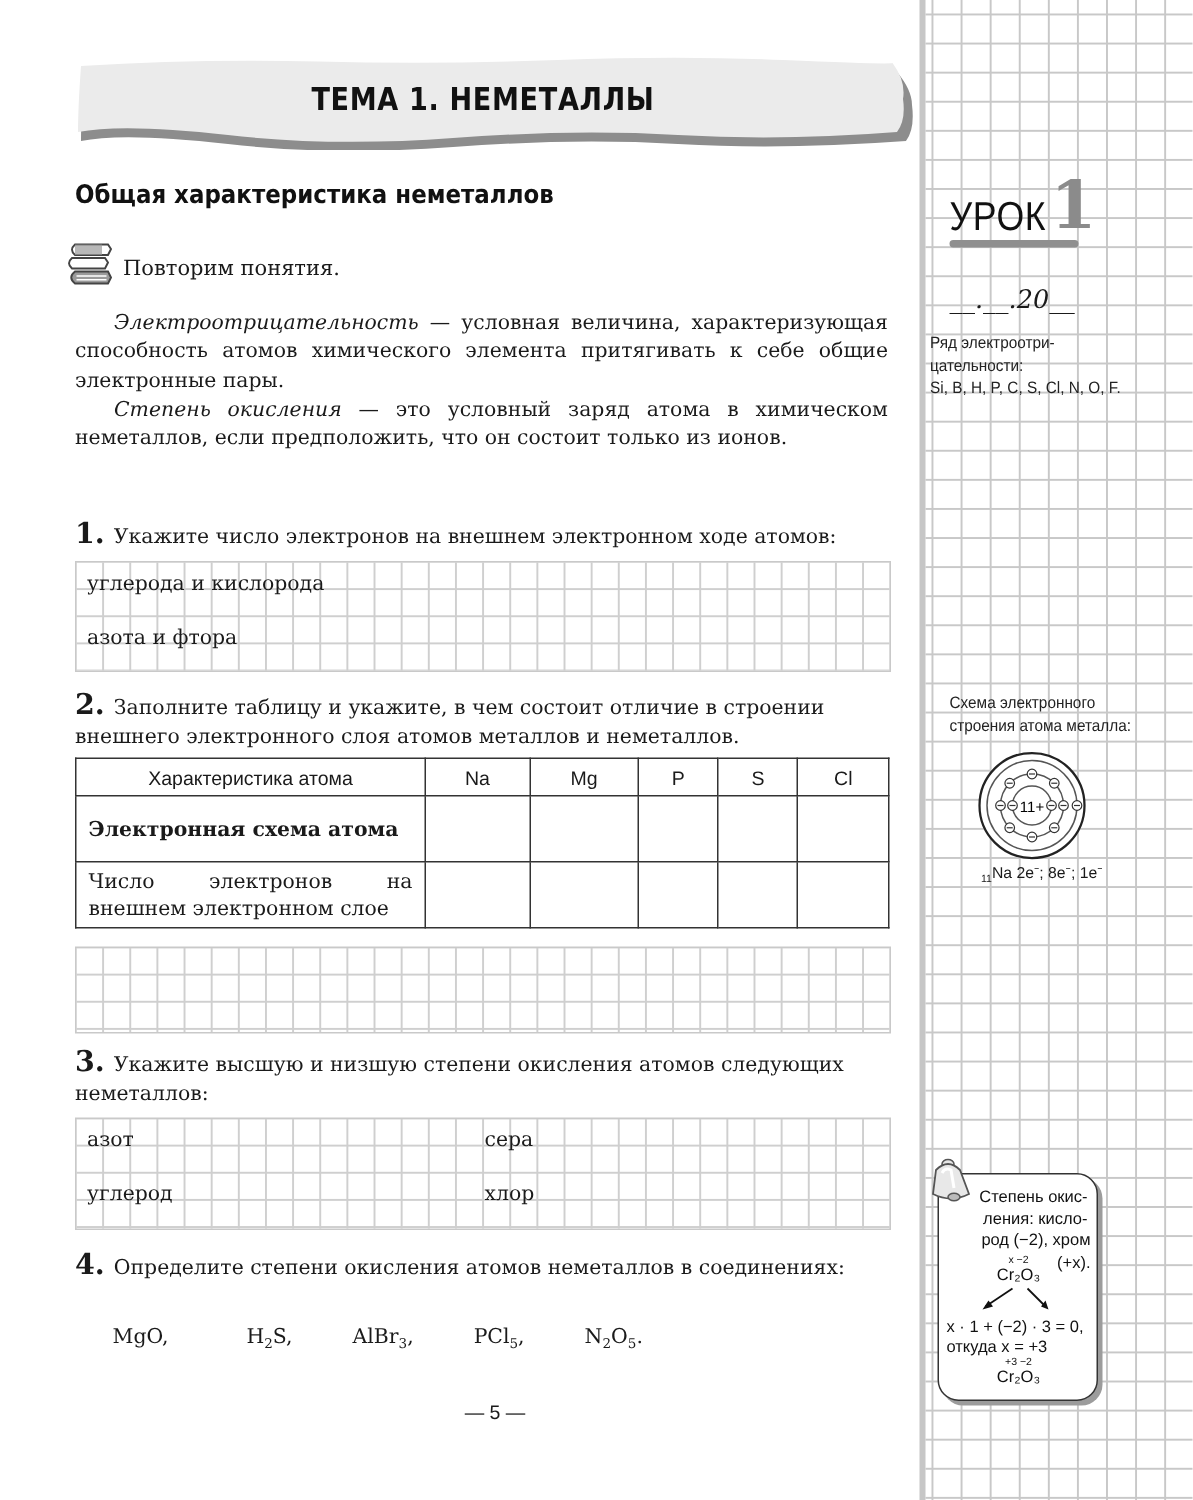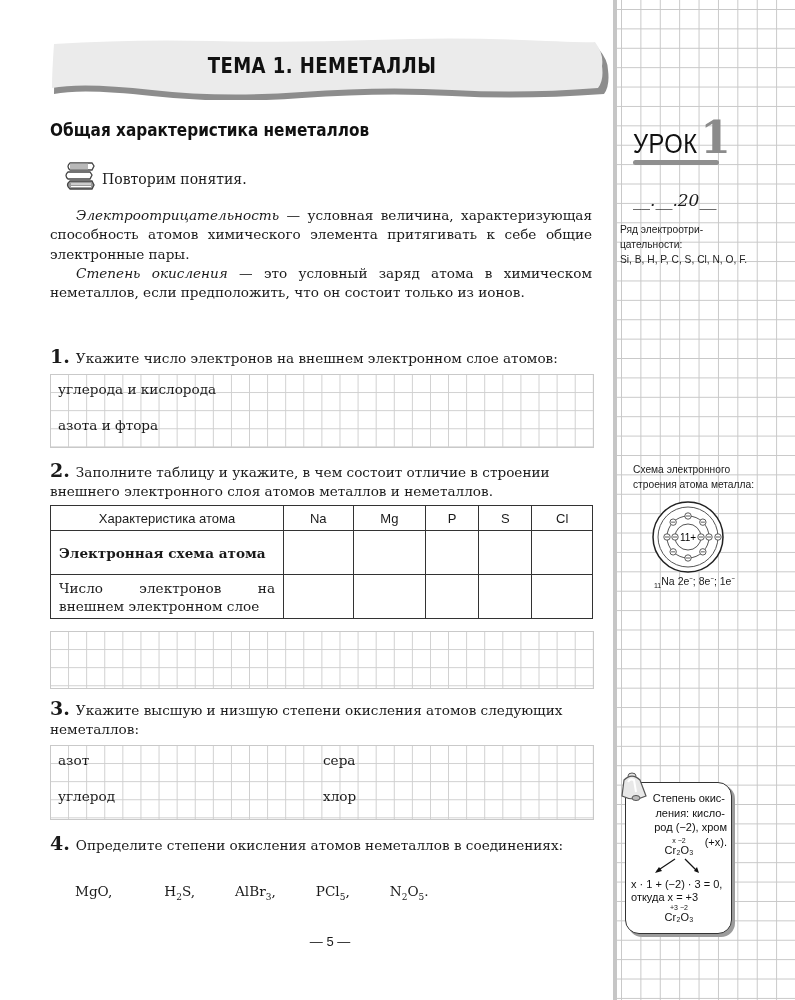--- a/index.html
+++ b/index.html
@@ -35,21 +35,21 @@
     transform: scaleX(0.86); transform-origin: center;
   }
 
   .section-heading {
     position: absolute; left: 50px; top: 120px;
     font-family: "DejaVu Sans", sans-serif; font-weight: bold;
     font-size: 17px; color: #111; transform: scaleX(0.9); transform-origin: left;
   }
 
   .review {
-    position: absolute; left: 62px; top: 160px; display: flex; align-items: center; text-align: center;
+    position: absolute; left: 42px; top: 160px; display: flex; align-items: center; text-align: center;
   }
   .review-text { font-size: 14px; margin-left: 4px; }
 
   .body-text {
     position: absolute; left: 50px; top: 206px; width: 542px;
     font-size: 13.6px; line-height: 19.3px; text-align: justify;
   }
   .body-text p { margin: 0; text-indent: 26px; }
   .body-text em { font-style: italic; }
 
@@ -163,21 +163,21 @@
   </span>
   <span class="review-text serif">Повторим понятия.</span>
 </div>
 
 <div class="body-text">
   <p><em>Электроотрицательность</em><span> — условная величина, характеризующая способность атомов химического элемента притягивать к себе общие электронные пары.</span></p>
   <p><em>Степень окисления</em><span> — это условный заряд атома в химическом неметаллов, если предположить, что он состоит только из ионов.</span></p>
 </div>
 
 <div class="task" style="top:347px;">
-  <span class="task-num">1.</span><span>Укажите число электронов на внешнем электронном слое атомов:</span>
+  <span class="task-num">1.</span><span>Укажите число электронов на внешнем электронном ходе атомов:</span>
 </div>
 <div class="grid-box" style="top:374px; height:72px;">
   <span class="grid-label" style="left:7px; top:6px;">углерода и кислорода</span>
   <span class="grid-label" style="left:7px; top:42px;">азота и фтора</span>
 </div>
 
 <div class="task" style="top:461px;">
   <span class="task-num">2.</span><span>Заполните таблицу и укажите, в чем состоит отличие в строении внешнего электронного слоя атомов металлов и неметаллов.</span>
 </div>
 

